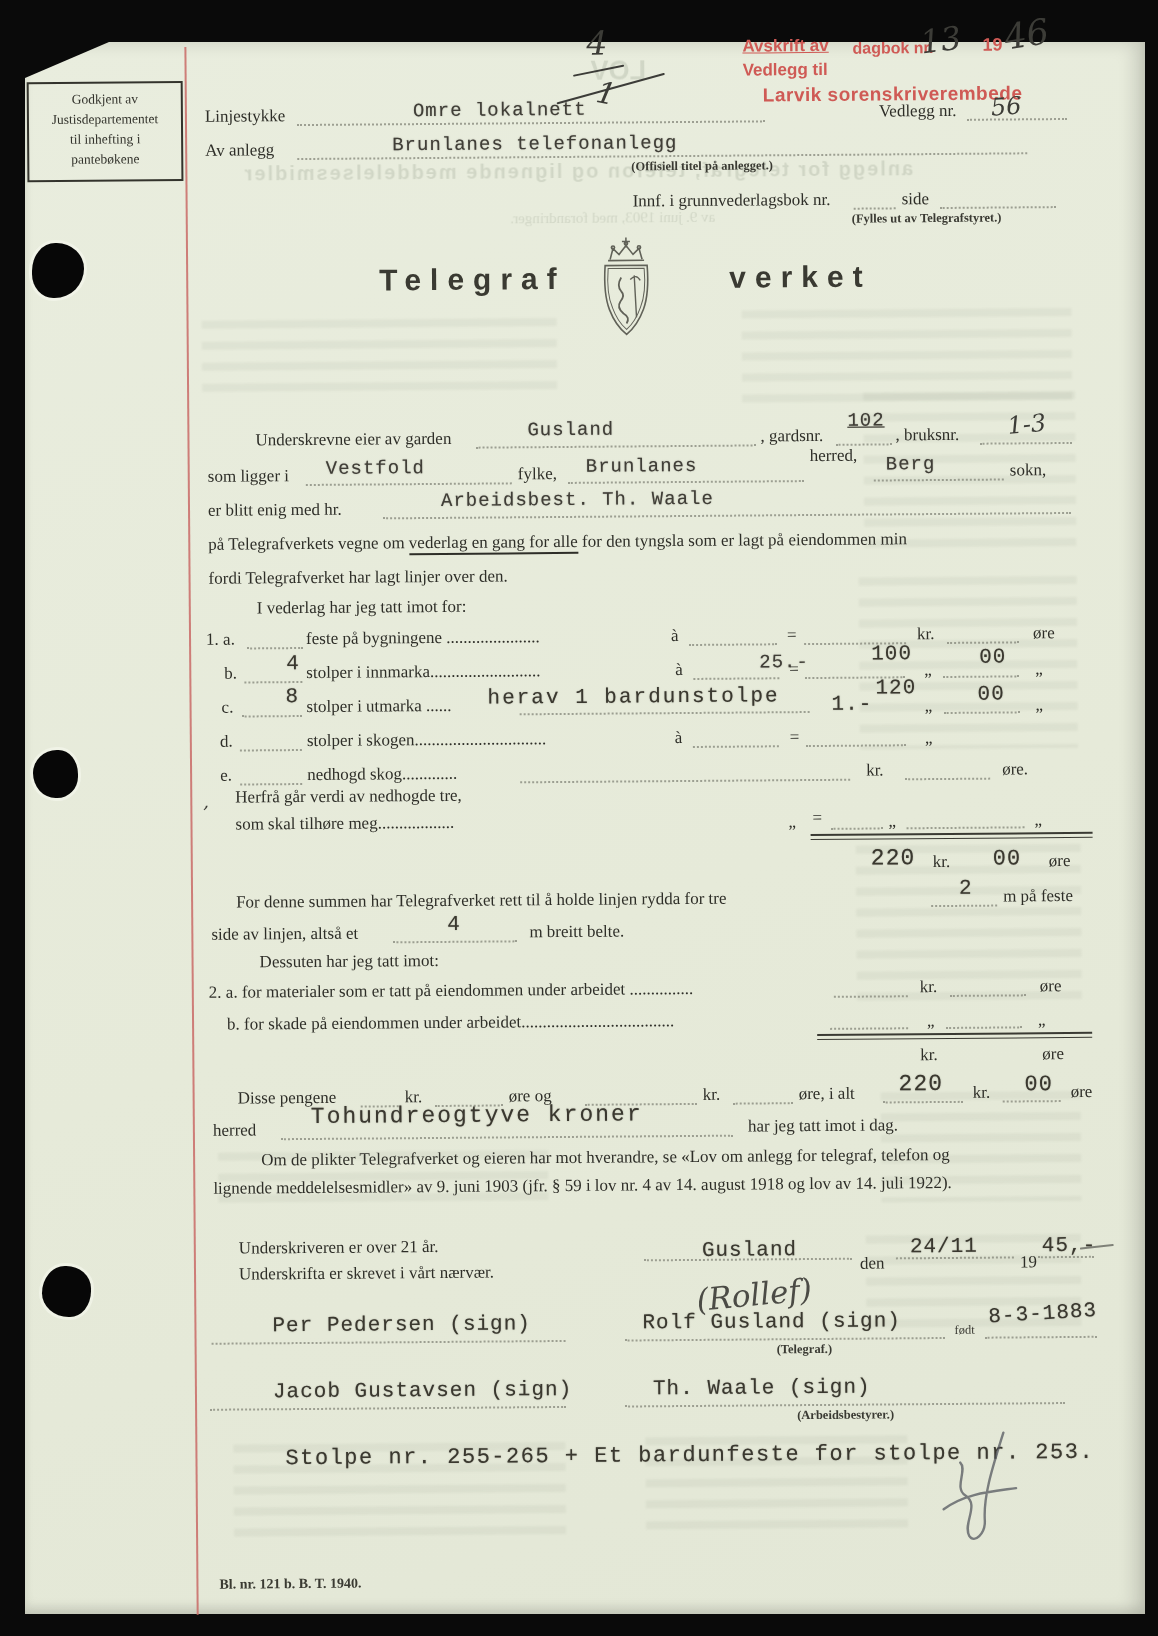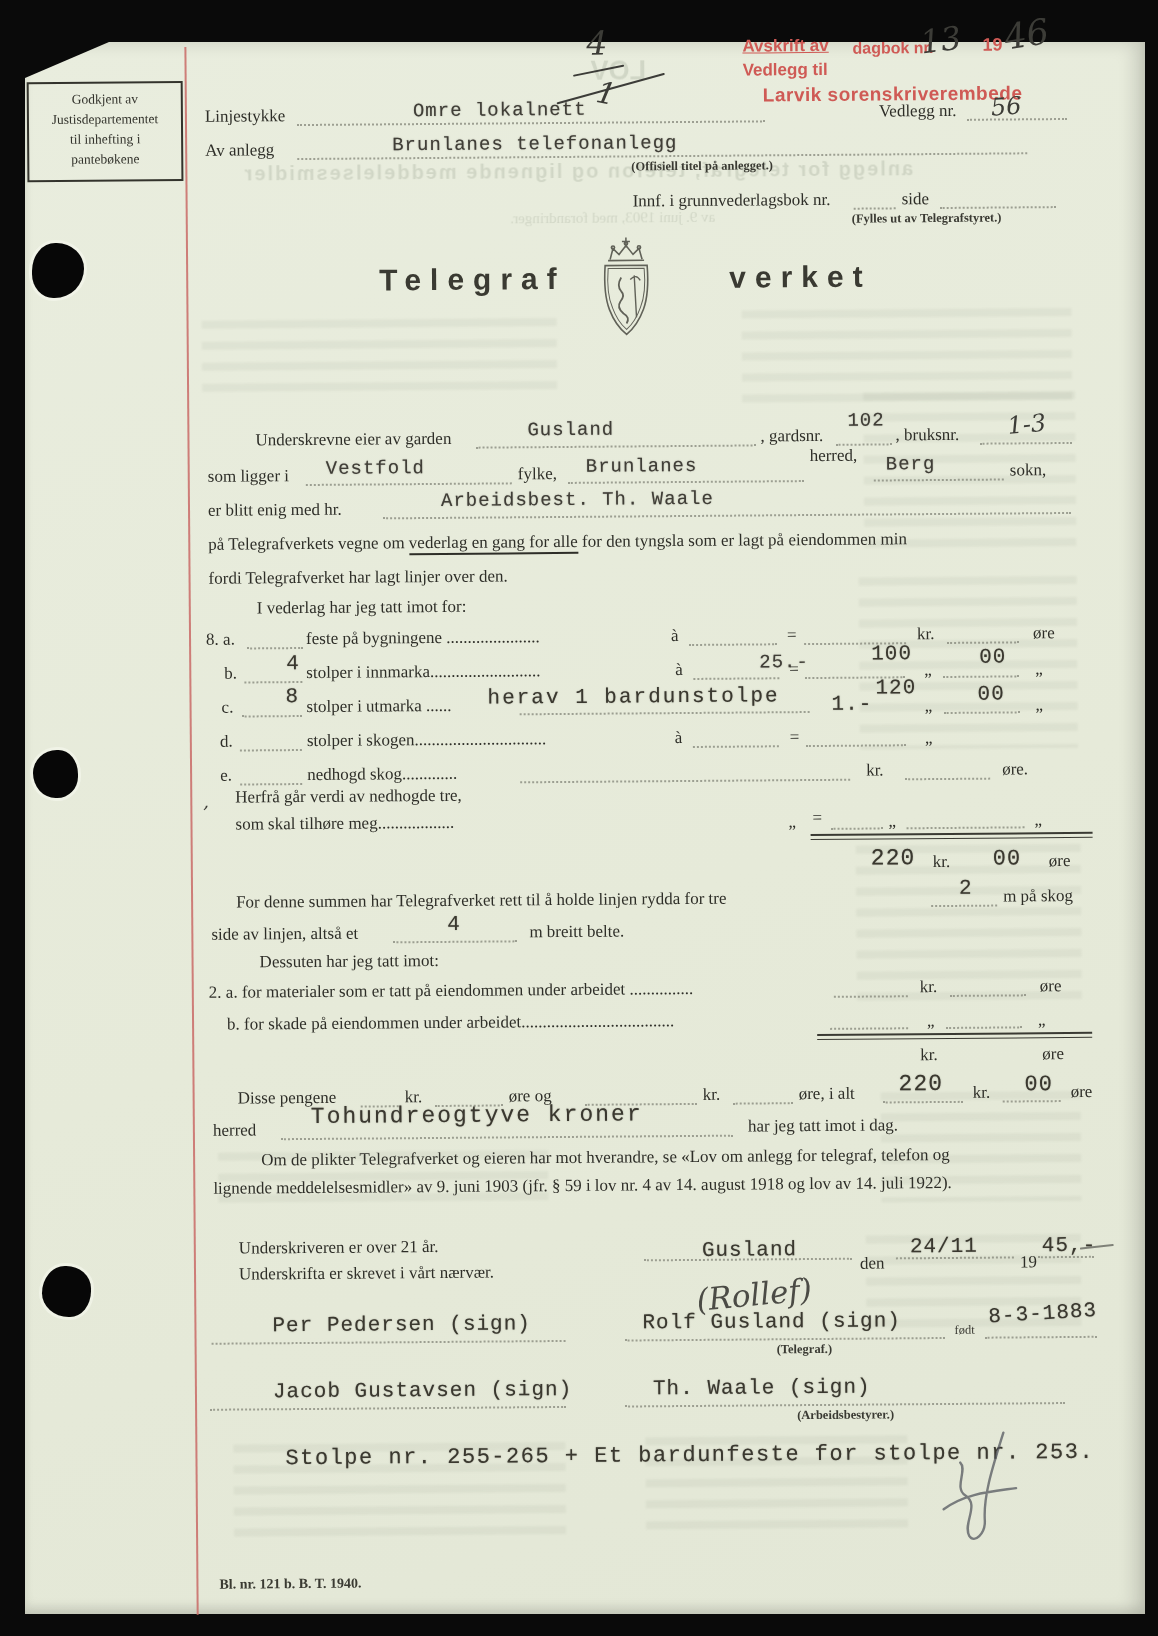--- a/index.html
+++ b/index.html
@@ -119,21 +119,21 @@
         <circle cx="36" cy="8" r="1.6"></circle>
         <circle cx="49" cy="12" r="1.6"></circle>
     </g>
   </svg>
 
   <span class="abs printed" style="left:258px;top:428px;">Underskrevne eier av garden</span>
   <div class="leader" style="left:478px;top:428px;width:280px;height:18px;"></div>
   <span class="abs typed" style="left:530px;top:419px;">Gusland</span>
   <span class="abs printed" style="left:763px;top:428px;">, gardsnr.</span>
   <div class="leader" style="left:838px;top:428px;width:56px;height:18px;"></div>
-  <span class="abs typed" style="left:850px;top:412px;">102</span>
+  <span class="abs typed" style="left:850px;top:412px;text-decoration:underline;">102</span>
   <span class="abs printed" style="left:898px;top:428px;">, bruksnr.</span>
   <div class="leader" style="left:982px;top:428px;width:92px;height:18px;"></div>
   <span class="abs hand" style="left:1010px;top:414px;font-size:24px;transform:rotate(-5deg);">1-3</span>
 
   <span class="abs printed" style="left:210px;top:464px;">som ligger i</span>
   <div class="leader" style="left:308px;top:464px;width:206px;height:18px;"></div>
   <span class="abs typed" style="left:328px;top:456px;">Vestfold</span>
   <span class="abs printed" style="left:520px;top:464px;">fylke,</span>
   <div class="leader" style="left:570px;top:464px;width:236px;height:18px;"></div>
   <span class="abs typed" style="left:588px;top:456px;">Brunlanes</span>
@@ -145,21 +145,21 @@
   <span class="abs printed" style="left:210px;top:498px;">er blitt enig med hr.</span>
   <div class="leader" style="left:385px;top:498px;width:688px;height:18px;"></div>
   <span class="abs typed" style="left:443px;top:489px;">Arbeidsbest.  Th. Waale</span>
 
   <div class="abs printed" style="left:210px;top:532px;">
     <span>på Telegrafverkets vegne om </span><span class="u">vederlag en gang for alle</span><span> for den tyngsla som er lagt på eiendommen min</span>
   </div>
   <span class="abs printed" style="left:210px;top:566px;">fordi Telegrafverket har lagt linjer over den.</span>
   <span class="abs printed" style="left:258px;top:596px;">I vederlag har jeg tatt imot for:</span>
 
-  <span class="abs printed" style="left:207px;top:627px;">8. a.</span>
+  <span class="abs printed" style="left:207px;top:627px;">1. a.</span>
   <div class="leader" style="left:248px;top:627px;width:56px;height:18px;"></div>
   <span class="abs printed" style="left:307px;top:627px;">feste på bygningene ......................</span>
   <span class="abs printed" style="left:672px;top:627px;">à</span>
   <div class="leader" style="left:690px;top:627px;width:88px;height:18px;"></div>
   <span class="abs printed" style="left:788px;top:627px;">=</span>
   <div class="leader" style="left:805px;top:627px;width:102px;height:18px;"></div>
   <span class="abs printed" style="left:918px;top:627px;">kr.</span>
   <div class="leader" style="left:948px;top:627px;width:72px;height:18px;"></div>
   <span class="abs printed" style="left:1034px;top:627px;">øre</span>
 
@@ -220,21 +220,21 @@
   <div class="dblrule" style="left:810px;top:836px;width:282px;"></div>
 
   <span class="abs typed typedbig" style="left:870px;top:848px;font-size:23px;">220</span>
   <span class="abs printed" style="left:932px;top:855px;">kr.</span>
   <span class="abs typed typedbig" style="left:992px;top:850px;font-size:22px;">00</span>
   <span class="abs printed" style="left:1048px;top:855px;">øre</span>
 
   <span class="abs printed" style="left:235px;top:890px;">For denne summen har Telegrafverket rett til å holde linjen rydda for tre</span>
   <div class="leader" style="left:930px;top:890px;width:66px;height:18px;"></div>
   <span class="abs typed typedbig" style="left:958px;top:880px;">2</span>
-  <span class="abs printed" style="left:1002px;top:890px;">m  på skog</span>
+  <span class="abs printed" style="left:1002px;top:890px;">m  på feste</span>
   <span class="abs printed" style="left:210px;top:922px;">side av linjen, altså et</span>
   <div class="leader" style="left:392px;top:922px;width:124px;height:18px;"></div>
   <span class="abs typed typedbig" style="left:446px;top:912px;">4</span>
   <span class="abs printed" style="left:528px;top:922px;text-align:center;">m breitt belte.</span>
   <span class="abs printed" style="left:258px;top:950px;">Dessuten har jeg tatt imot:</span>
 
   <span class="abs printed" style="left:207px;top:980px;">2. a. for materialer som er tatt på eiendommen under arbeidet ...............</span>
   <div class="leader" style="left:832px;top:980px;width:74px;height:18px;"></div>
   <span class="abs printed" style="left:918px;top:980px;">kr.</span>
   <div class="leader" style="left:948px;top:980px;width:76px;height:18px;"></div>

